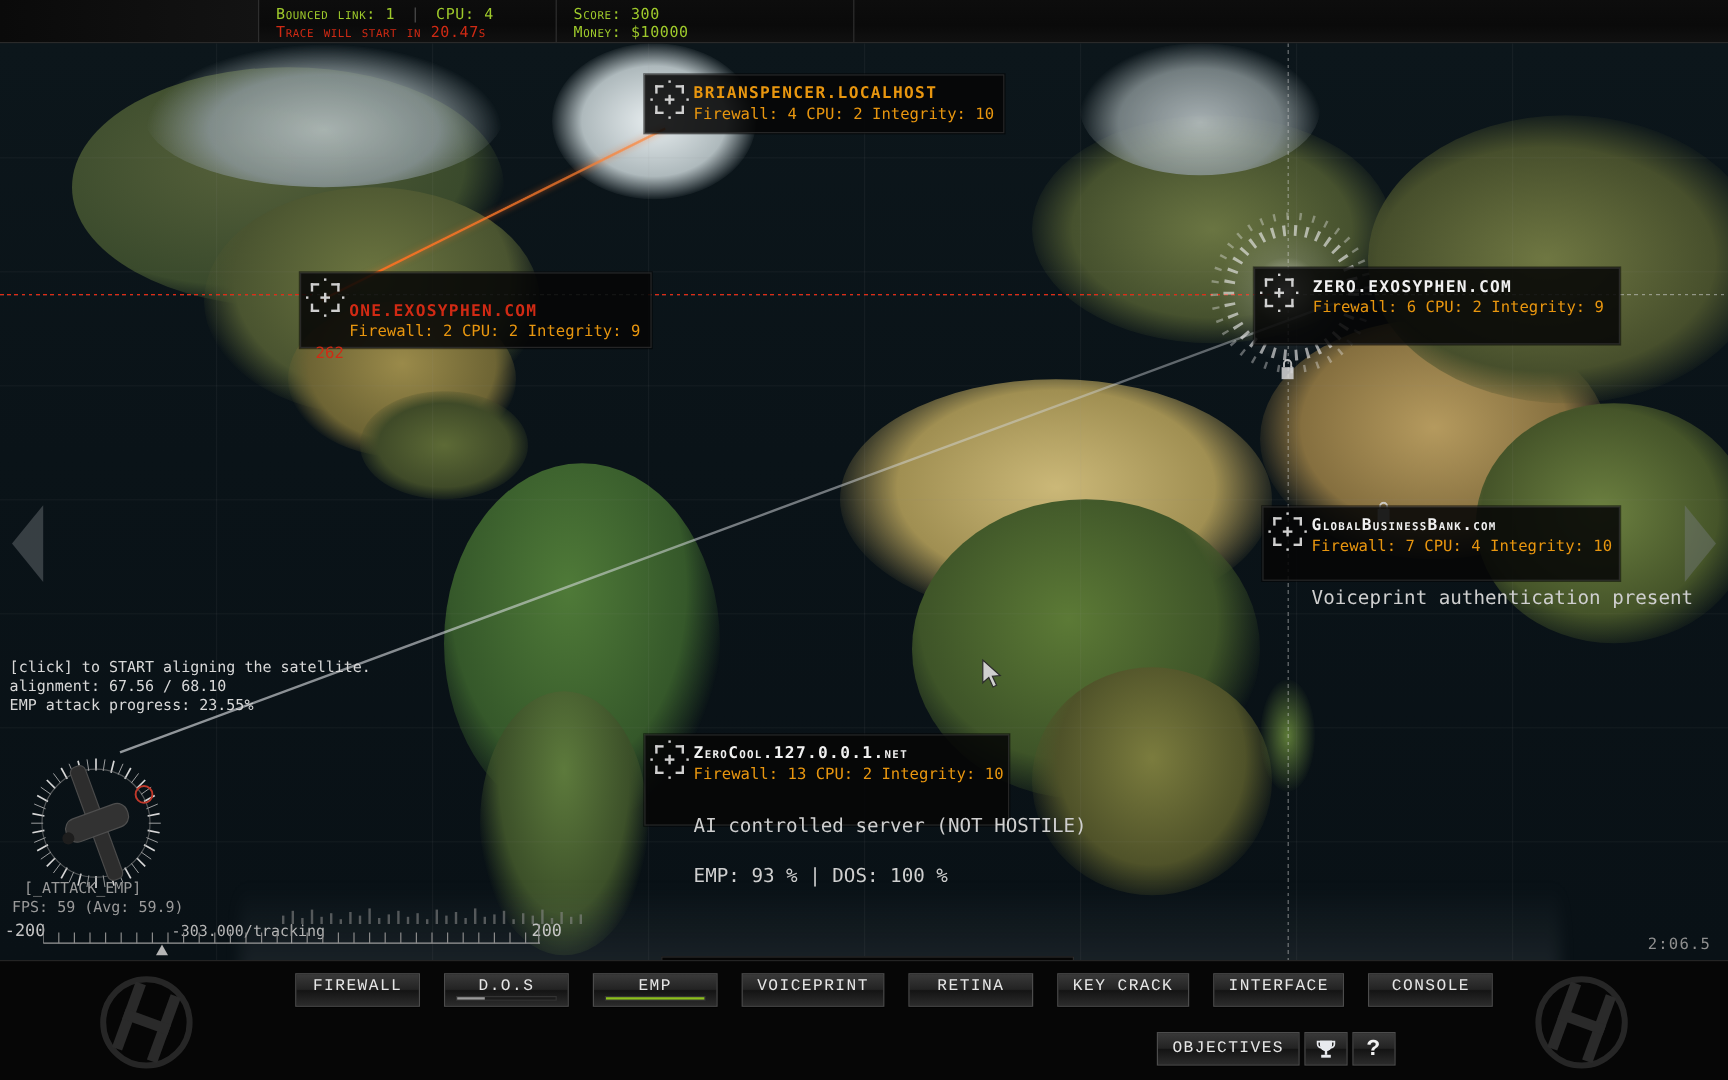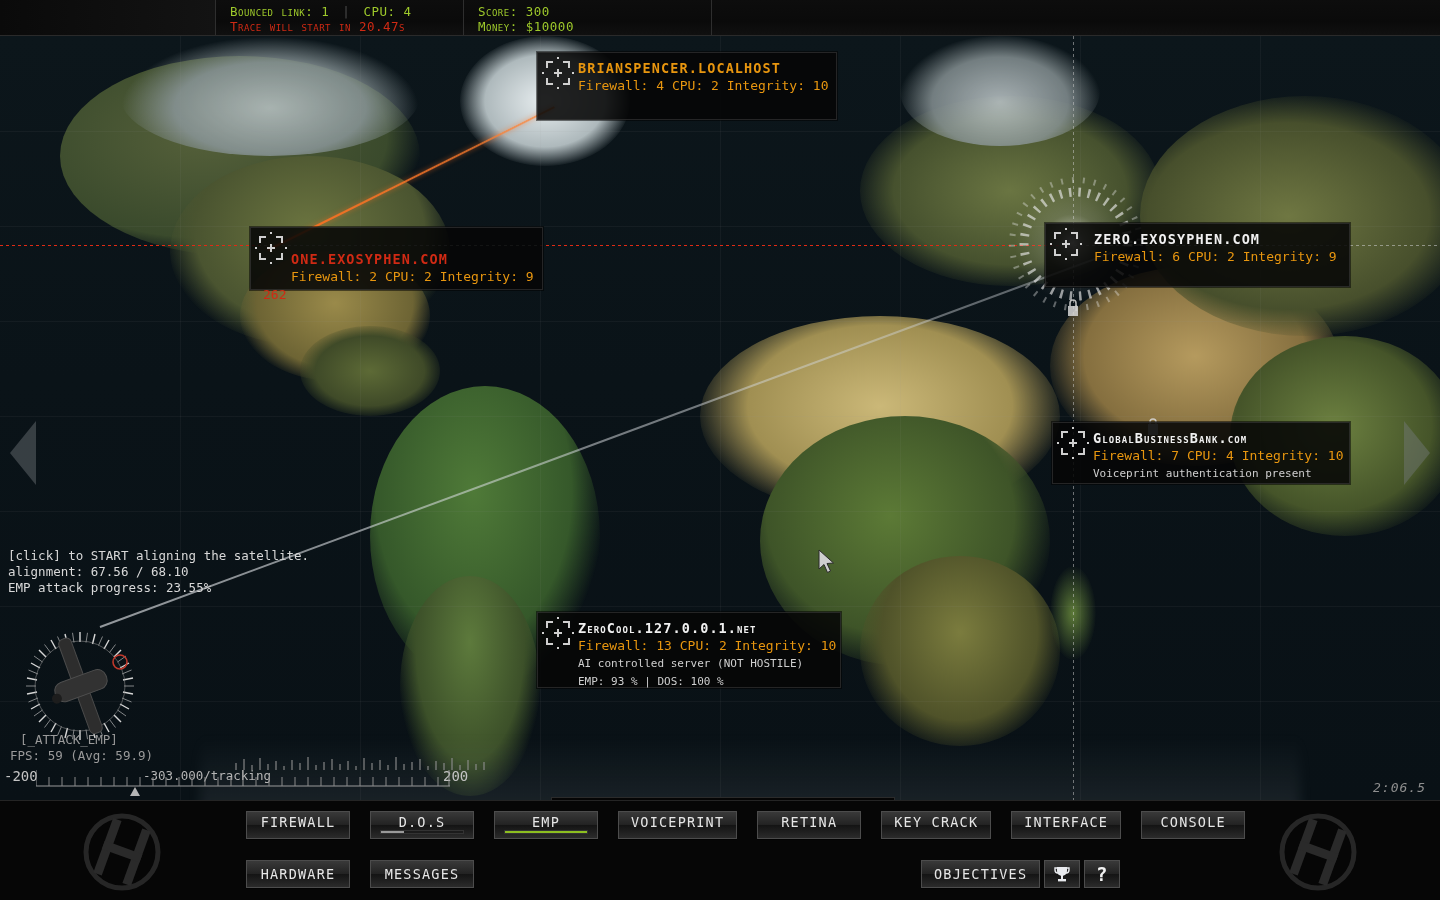--- a/index.html
+++ b/index.html
@@ -65,21 +65,21 @@
   
   .srv {
     position:absolute; background: rgba(6,6,6,.88);
     border:1px solid rgba(58,58,58,.6);
     padding:6px 10px 7px 40px; z-index:30;
     box-shadow: 0 0 0 1px rgba(0,0,0,.5);
   }
   .srv .title { font-size:13.5px; letter-spacing:1.1px; line-height:18px;
                 font-variant: small-caps; font-weight:bold; white-space:nowrap; }
   .srv .stats { font-size:13px; line-height:18px; color:#e8960f; white-space:nowrap;}
-  .srv .note  { font-size:11px; line-height:18px; color:#cfcfcf; white-space:nowrap;}
+  .srv .note  { font-size:16px; line-height:18px; color:#cfcfcf; white-space:nowrap;margin-top:24px;}
   .srv .extra { font-size:13px; line-height:18px; color:#d02a14; white-space:nowrap;}
   .t-orange { color:#e8960f; }
   .t-red    { color:#d02a14;margin-top:16px; }
   .t-white  { color:#f0f0f0; }
 
   .reticle { position:absolute; left:8px; top:8px; width:24px; height:24px; }
   .reticle span { position:absolute; background:#cfcfcf; }
   .r-tl-h{left:0;top:0;width:7px;height:2px}   .r-tl-v{left:0;top:0;width:2px;height:7px}
   .r-tr-h{right:0;top:0;width:7px;height:2px}  .r-tr-v{right:0;top:0;width:2px;height:7px}
   .r-bl-h{left:0;bottom:0;width:7px;height:2px}.r-bl-v{left:0;bottom:0;width:2px;height:7px}
@@ -98,39 +98,39 @@
               font-size:12.5px; line-height:16px; color:#d8d8d8; }
   .dial { position:absolute; left:22px; top:592px; width:116px; height:116px; z-index:34; }
 
   
   .cursor { position:absolute; z-index:55; }
 
   
   .telemetry { position:absolute; left:0; bottom:0; z-index:36; color:#9a9a9a; }
   .tel-line { font-size:12.5px; line-height:16px; white-space:nowrap; }
   .clock-br { position:absolute; right:14px; bottom:5px; color:#8f8f8f;
-              font-size:13px; letter-spacing:1px; z-index:36;font-style:italic; }
+              font-size:13px; letter-spacing:1px; z-index:36; }
 
   
   .msgbox { position:absolute; left:551px; top:761px; width:344px; height:38px;
             background:#050505; border:1px solid #2b2b2b; z-index:45;
             display:flex; align-items:center; }
 
   
   .arrow { position:absolute; width:0; height:0; z-index:40; }
   .arrow-l { left:10px; top:385px;
              border-top:32px solid transparent; border-bottom:32px solid transparent;
              border-right:26px solid rgba(120,124,128,.42); }
   .arrow-r { right:10px; top:385px;
              border-top:32px solid transparent; border-bottom:32px solid transparent;
              border-left:26px solid rgba(120,124,128,.42); }
 
   
   .bottom { position:absolute; left:0; top:800px; width:1440px; height:100px;
-            background:#060606; border-top:1px solid #242424; z-index:50; }
+            background:#060606; border-top:1px solid #242424; z-index:50;font-family:Liberation Mono, monospace; }
   .logo { position:absolute; top:6px; width:160px; height:90px; opacity:.9; }
   .logo-l { left:42px; } .logo-r { right:42px; }
 
   .btnrow { position:absolute; display:flex; }
   .row1 { left:246px; top:10px; gap:20px; }
   .gbtn {
     position:relative; height:28px; min-width:104px; padding:0 12px;
     background:linear-gradient(to bottom,#393939 0%,#232323 48%,#141414 52%,#2b2b2b 100%);
     border:1px solid #4c4c4c; color:#e6e6e6;
     font-size:13.5px; letter-spacing:1.2px;
@@ -214,21 +214,21 @@
 
     <svg style="position:absolute;left:1065px;top:262px;width:16px;height:20px;opacity:.85">
       <rect x="3" y="8" width="10" height="10" fill="#d8d8d8"></rect>
       <path d="M5 8 V5 a3 3 0 0 1 6 0 V8" fill="none" stroke="#d8d8d8" stroke-width="1.6"></path>
     </svg>
     <svg style="position:absolute;left:1145px;top:382px;width:16px;height:20px;opacity:.85">
       <rect x="3" y="6" width="10" height="11" fill="#d8d8d8"></rect>
       <path d="M5 6 V4 a3 3 0 0 1 6 0 V6" fill="none" stroke="#d8d8d8" stroke-width="1.6"></path>
     </svg>
 
-    <div class="srv" style="left:537px;top:16px;width:300px;height:68px">
+    <div class="srv" style="left:537px;top:26px;width:300px;height:49px">
       <div class="reticle">
         <span class="r-tl-h"></span>
           <span class="r-tl-v"></span>
         <span class="r-tr-h"></span>
           <span class="r-tr-v"></span>
         <span class="r-bl-h"></span>
           <span class="r-bl-v"></span>
         <span class="r-br-h"></span>
           <span class="r-br-v"></span>
         <span class="r-ch"></span>
@@ -564,30 +564,22 @@
         <span class="lbl">KEY CRACK</span>
       </div>
       <div class="gbtn">
         <span class="lbl">INTERFACE</span>
       </div>
       <div class="gbtn">
         <span class="lbl">CONSOLE</span>
       </div>
     </div>
 
-    <div class="btnrow" style="left:246px;top:59px;gap:20px">
-      <div class="gbtn">
-        <span class="lbl" style="top:0">HARDWARE</span>
-      </div>
-      <div class="gbtn">
-        <span class="lbl" style="top:0">MESSAGES</span>
-      </div>
-    </div>
-
-    <div class="btnrow" style="left:921px;top:59px;gap:4px">
+
+    <div class="btnrow" style="left:964px;top:59px;gap:4px">
       <div class="gbtn">
         <span class="lbl" style="top:0">OBJECTIVES</span>
       </div>
       <div class="gbtn sq">
         <svg width="18" height="18" viewBox="0 0 18 18">
           <path d="M4 2 h10 v4 a5 5 0 0 1 -10 0 Z" fill="#e8eaee"></path>
           <path d="M4 3 h-2 v2 a3 3 0 0 0 3 3" fill="none" stroke="#e8eaee" stroke-width="1.4"></path>
           <path d="M14 3 h2 v2 a3 3 0 0 1 -3 3" fill="none" stroke="#e8eaee" stroke-width="1.4"></path>
           <rect x="8" y="10" width="2" height="4" fill="#e8eaee"></rect>
           <rect x="5" y="14" width="8" height="2.4" fill="#e8eaee"></rect>

